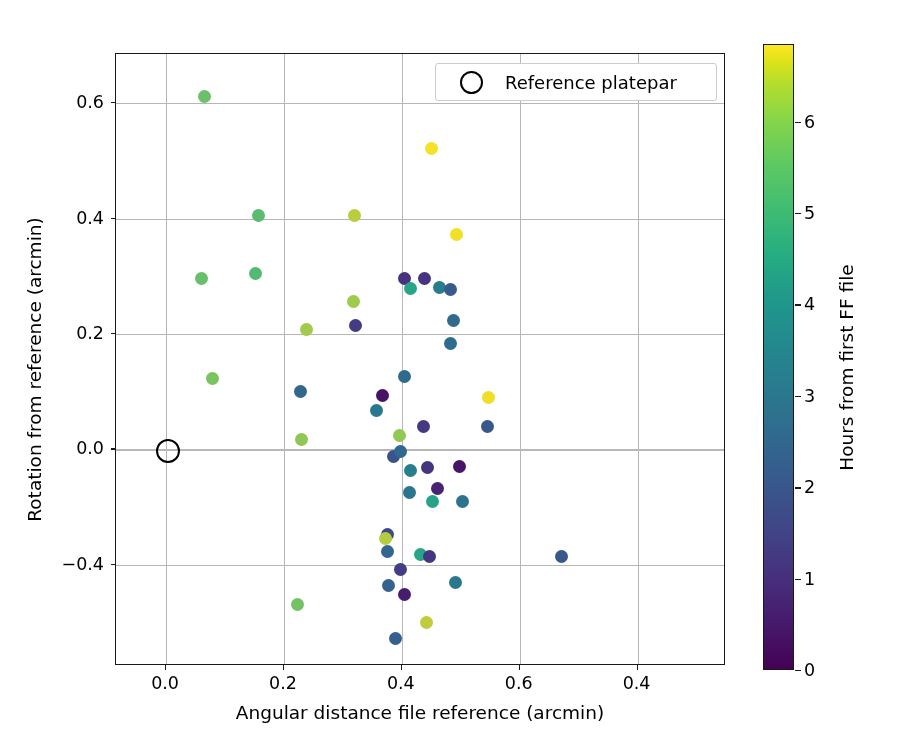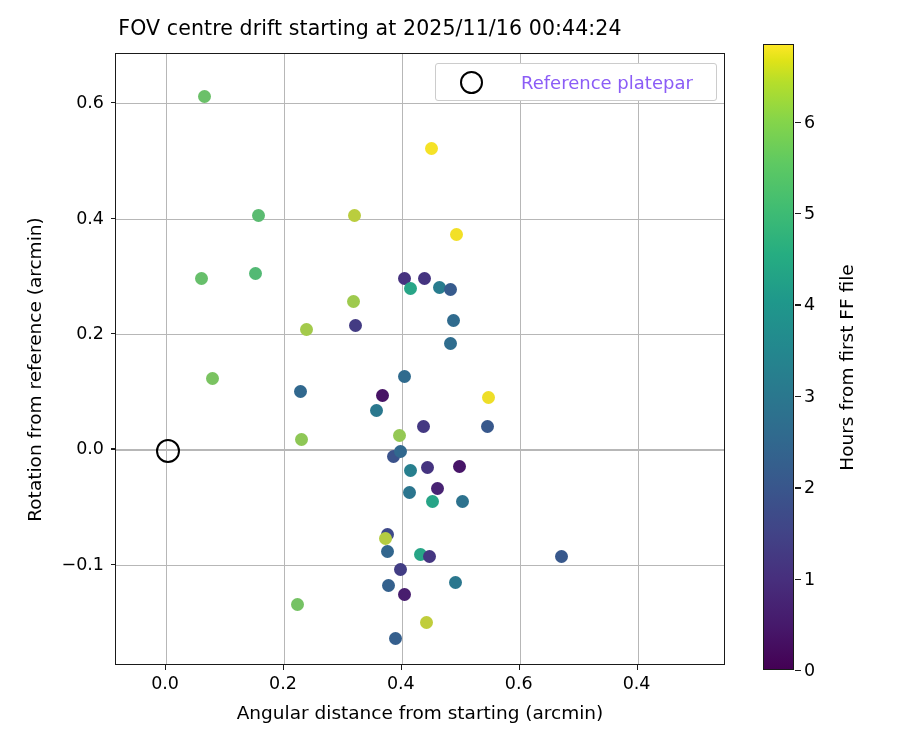--- a/index.html
+++ b/index.html
@@ -56,21 +56,21 @@
   
   .legend{
     position:absolute;left:435px;top:63px;width:282px;height:38px;
     border:1px solid #cccccc;border-radius:3px;background:#ffffff;
     display:flex;align-items:center;box-sizing:border-box;
   }
   .legend-marker{
     width:19px;height:19px;border:2.1px solid #000;border-radius:50%;
     margin-left:24px;flex:none;
   }
-  .legend-text{font-size:18px;color:#8b5cf6;margin-left:38px;white-space:nowrap;}
+  .legend-text{font-size:18px;color:#000000;margin-left:22px;white-space:nowrap;}
 
   
   .cbar{
     position:absolute;left:763px;top:44px;width:31px;height:626px;
     border:1.3px solid #1a1a1a;box-sizing:border-box;
     background:linear-gradient(to top,
       #440154 0%, #46196b 7%, #472f7d 14.5%, #414487 22%, #39568c 29%,
       #31688e 36.5%, #2a788e 44%, #23888e 51.5%, #1f988b 59%, #26ad81 66.5%,
       #3fbc73 73.5%, #5ec962 81%, #86d549 88%, #b5de2b 94%, #dfe318 97.5%,
       #fde725 100%);
@@ -82,21 +82,20 @@
     position:absolute;font-size:18.5px;color:#000;white-space:nowrap;
     left:686px;top:357px;width:320px;text-align:center;
     transform:rotate(-90deg);transform-origin:center center;
   }
 </style>
 </head>
 <body>
 
 <div id="root">
 
-  <div class="chart-title">FOV centre drift starting at 2025/11/16 00:44:24</div>
 
   <div class="plot-frame" id="plot-frame">
       <div class="grid-line grid-v" style="left: 50.0966px;"></div>
       <div class="grid-line grid-v" style="left: 167.971px;"></div>
       <div class="grid-line grid-v" style="left: 285.845px;"></div>
       <div class="grid-line grid-v" style="left: 403.72px;"></div>
       <div class="grid-line grid-v" style="left: 521.594px;"></div>
       <div class="grid-line grid-h" style="top: 510.962px;"></div>
       <div class="grid-line grid-h" style="top: 395.491px;"></div>
       <div class="grid-line grid-h" style="top: 280.019px;"></div>
@@ -165,28 +164,28 @@
       <div class="ticklabel ticklabel-x" style="left: 518.72px;">0.6</div>
       <div class="tick tick-x" style="left: 636.594px;"></div>
       <div class="ticklabel ticklabel-x" style="left: 636.594px;">0.4</div>
       <div class="tick tick-y" style="top: 563.962px;"></div>
       <div class="tick tick-y" style="top: 448.491px;"></div>
       <div class="tick tick-y" style="top: 333.019px;"></div>
       <div class="tick tick-y" style="top: 217.547px;"></div>
       <div class="tick tick-y" style="top: 102.075px;"></div>
     </div>
   <div class="ylabels" id="ylabel-layer">
-      <div class="ticklabel ticklabel-y" style="top: 563.962px;">−0.1</div>
+      <div class="ticklabel ticklabel-y" style="top: 563.962px;">−0.4</div>
       <div class="ticklabel ticklabel-y" style="top: 448.491px;">0.0</div>
       <div class="ticklabel ticklabel-y" style="top: 333.019px;">0.2</div>
       <div class="ticklabel ticklabel-y" style="top: 217.547px;">0.4</div>
       <div class="ticklabel ticklabel-y" style="top: 102.075px;">0.6</div>
     </div>
 
-  <div class="axis-label-x">Angular distance from starting (arcmin)</div>
+  <div class="axis-label-x">Angular distance file reference (arcmin)</div>
   <div class="axis-label-y">Rotation from reference (arcmin)</div>
 
   <div class="legend">
     <div class="legend-marker"></div>
     <div class="legend-text">Reference platepar</div>
   </div>
 
   <div class="cbar"></div>
   <div id="cbar-ticks">
       <div class="cbar-tick" style="top: 670px;"></div>

